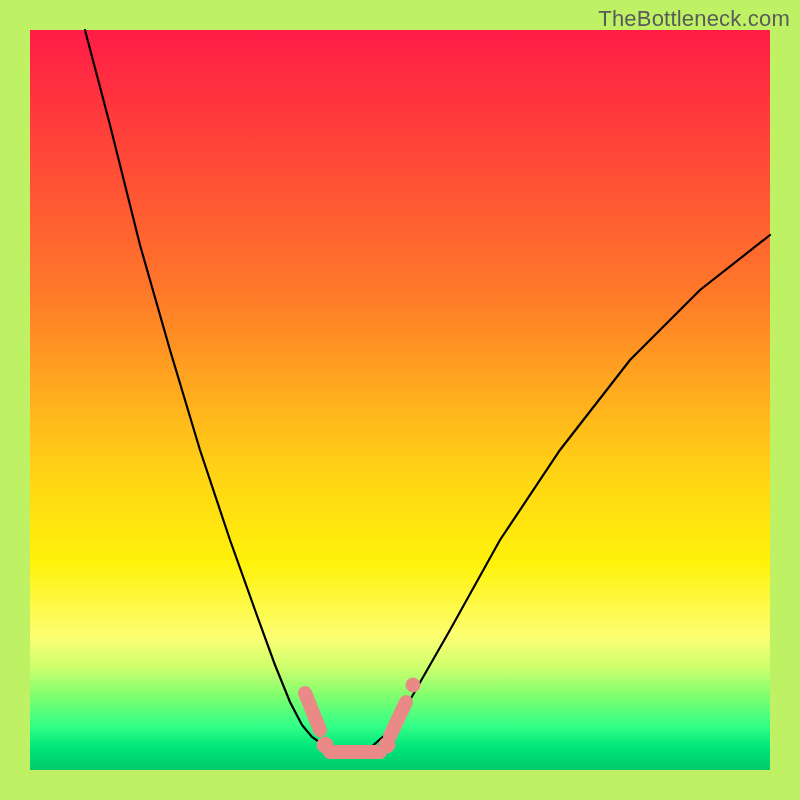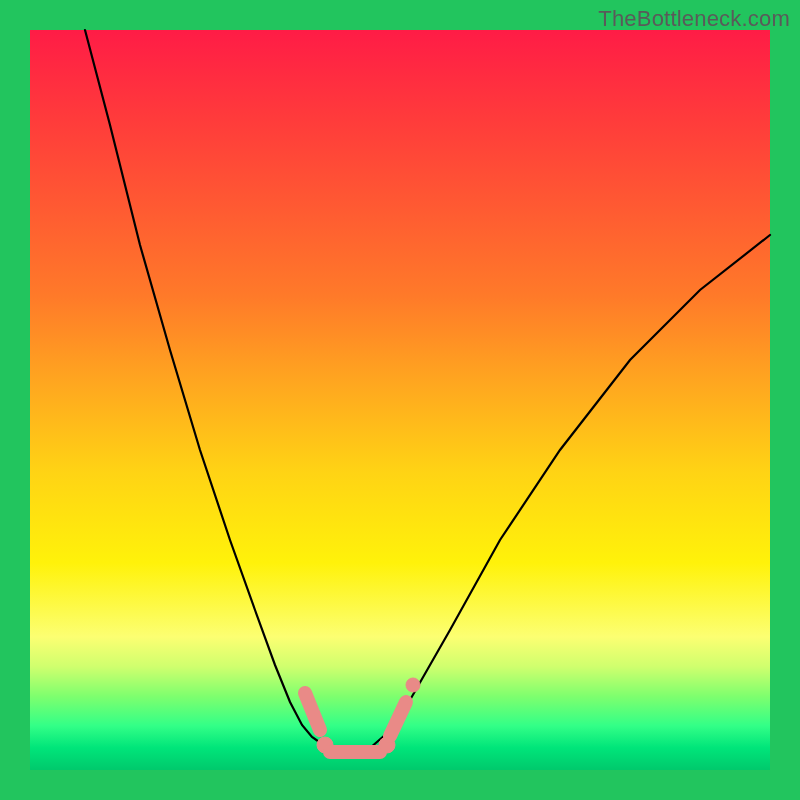--- a/index.html
+++ b/index.html
@@ -1,21 +1,21 @@
 <!DOCTYPE html>
 <html><head>
 <meta charset="utf-8">
 <style>
   * { margin: 0; padding: 0; box-sizing: border-box; }
   html, body { width: 800px; height: 800px; overflow: hidden; background: #000; }
   .frame {
     position: relative;
     width: 800px;
     height: 800px;
-    background: #22c55e;
+    background: #bef264;
   }
   .plot-area {
     position: absolute;
     left: 30px;
     top: 30px;
     width: 740px;
     height: 740px;
     background: linear-gradient(to bottom,
       #ff1c46 0%,
       #ff3b3b 12%,

